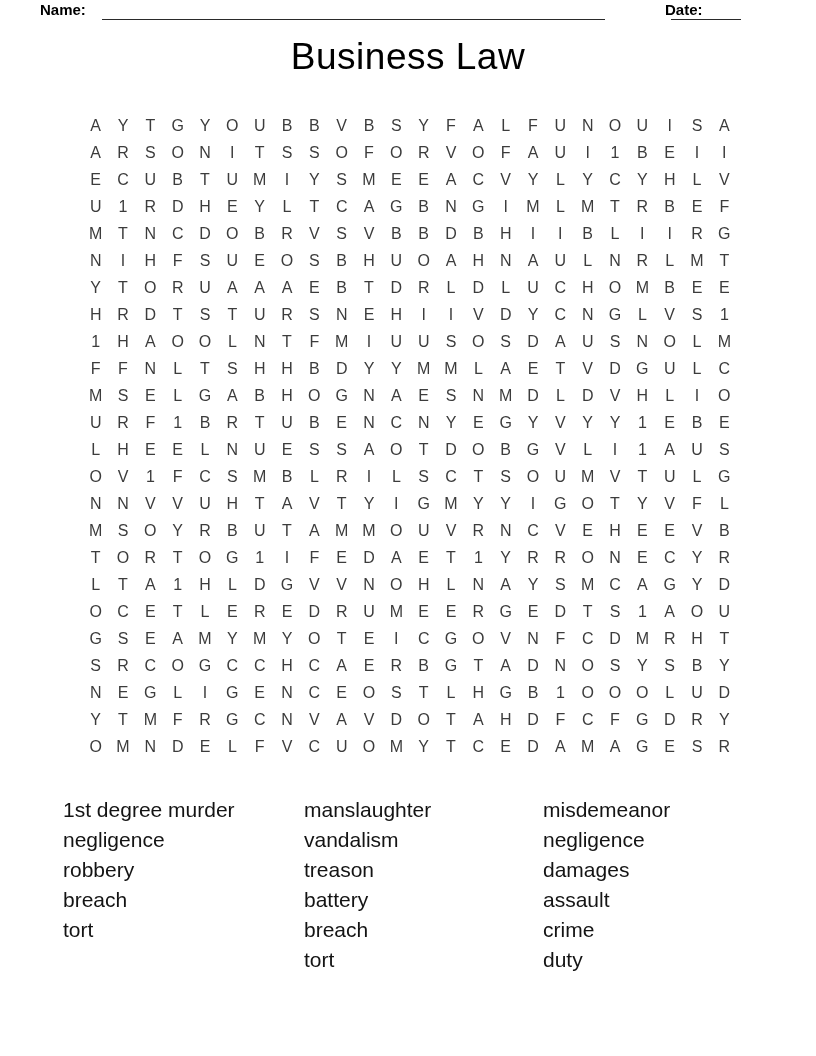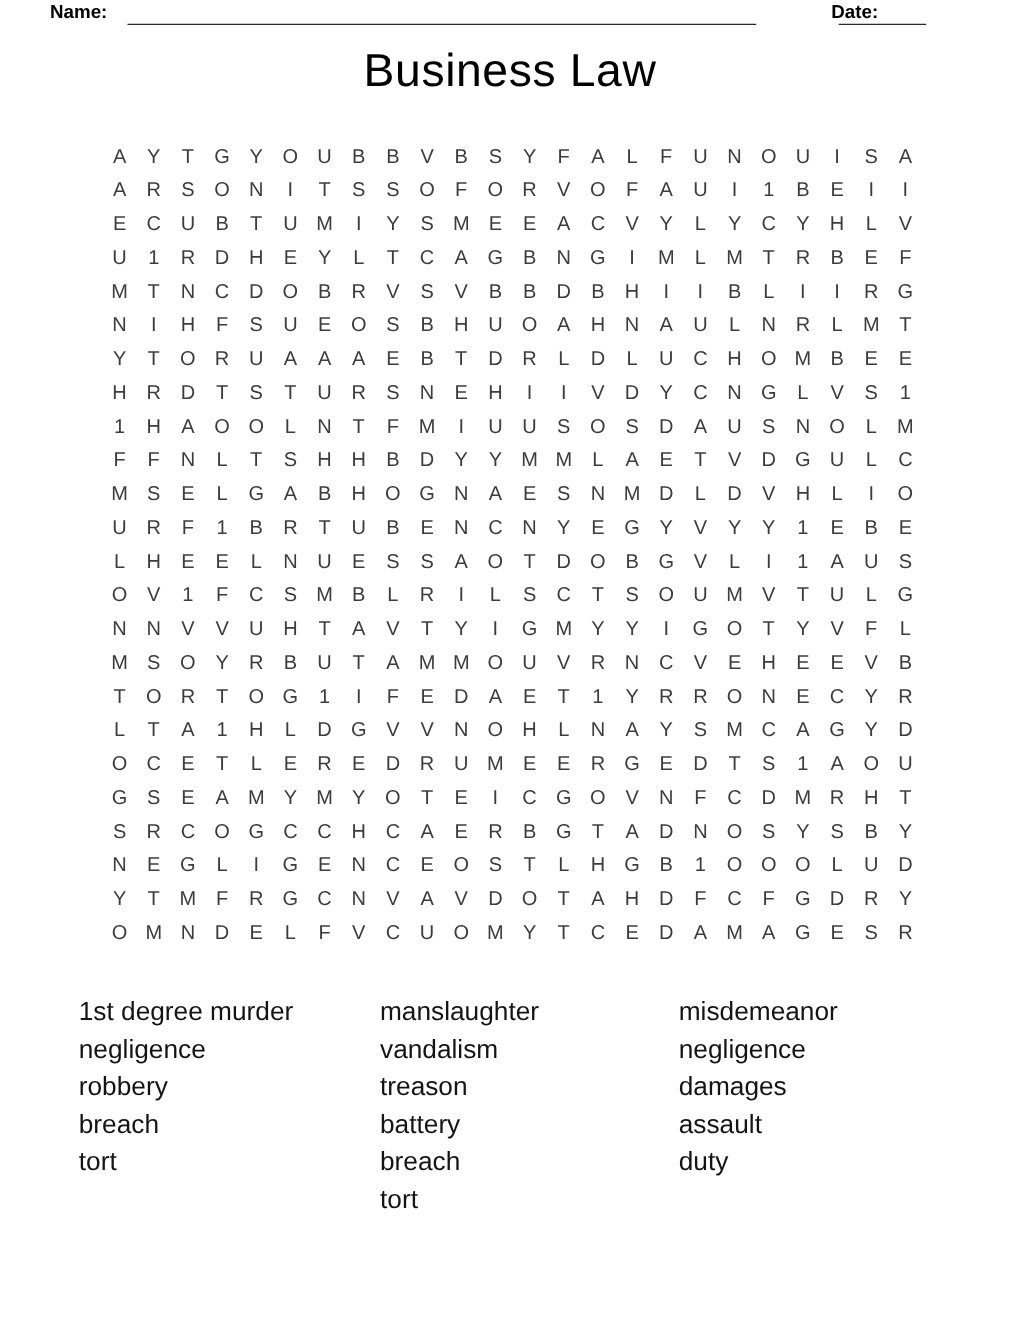--- a/index.html
+++ b/index.html
@@ -640,14 +640,15 @@
     <li class="word-item">treason</li>
     <li class="word-item">battery</li>
     <li class="word-item">breach</li>
     <li class="word-item">tort</li>
   </ul>
 <ul id="word-col-2" class="word-col">
     <li class="word-item">misdemeanor</li>
     <li class="word-item">negligence</li>
     <li class="word-item">damages</li>
     <li class="word-item">assault</li>
+    <li class="word-item">crime</li>
     <li class="word-item">duty</li>
   </ul>
 
 </body></html>

